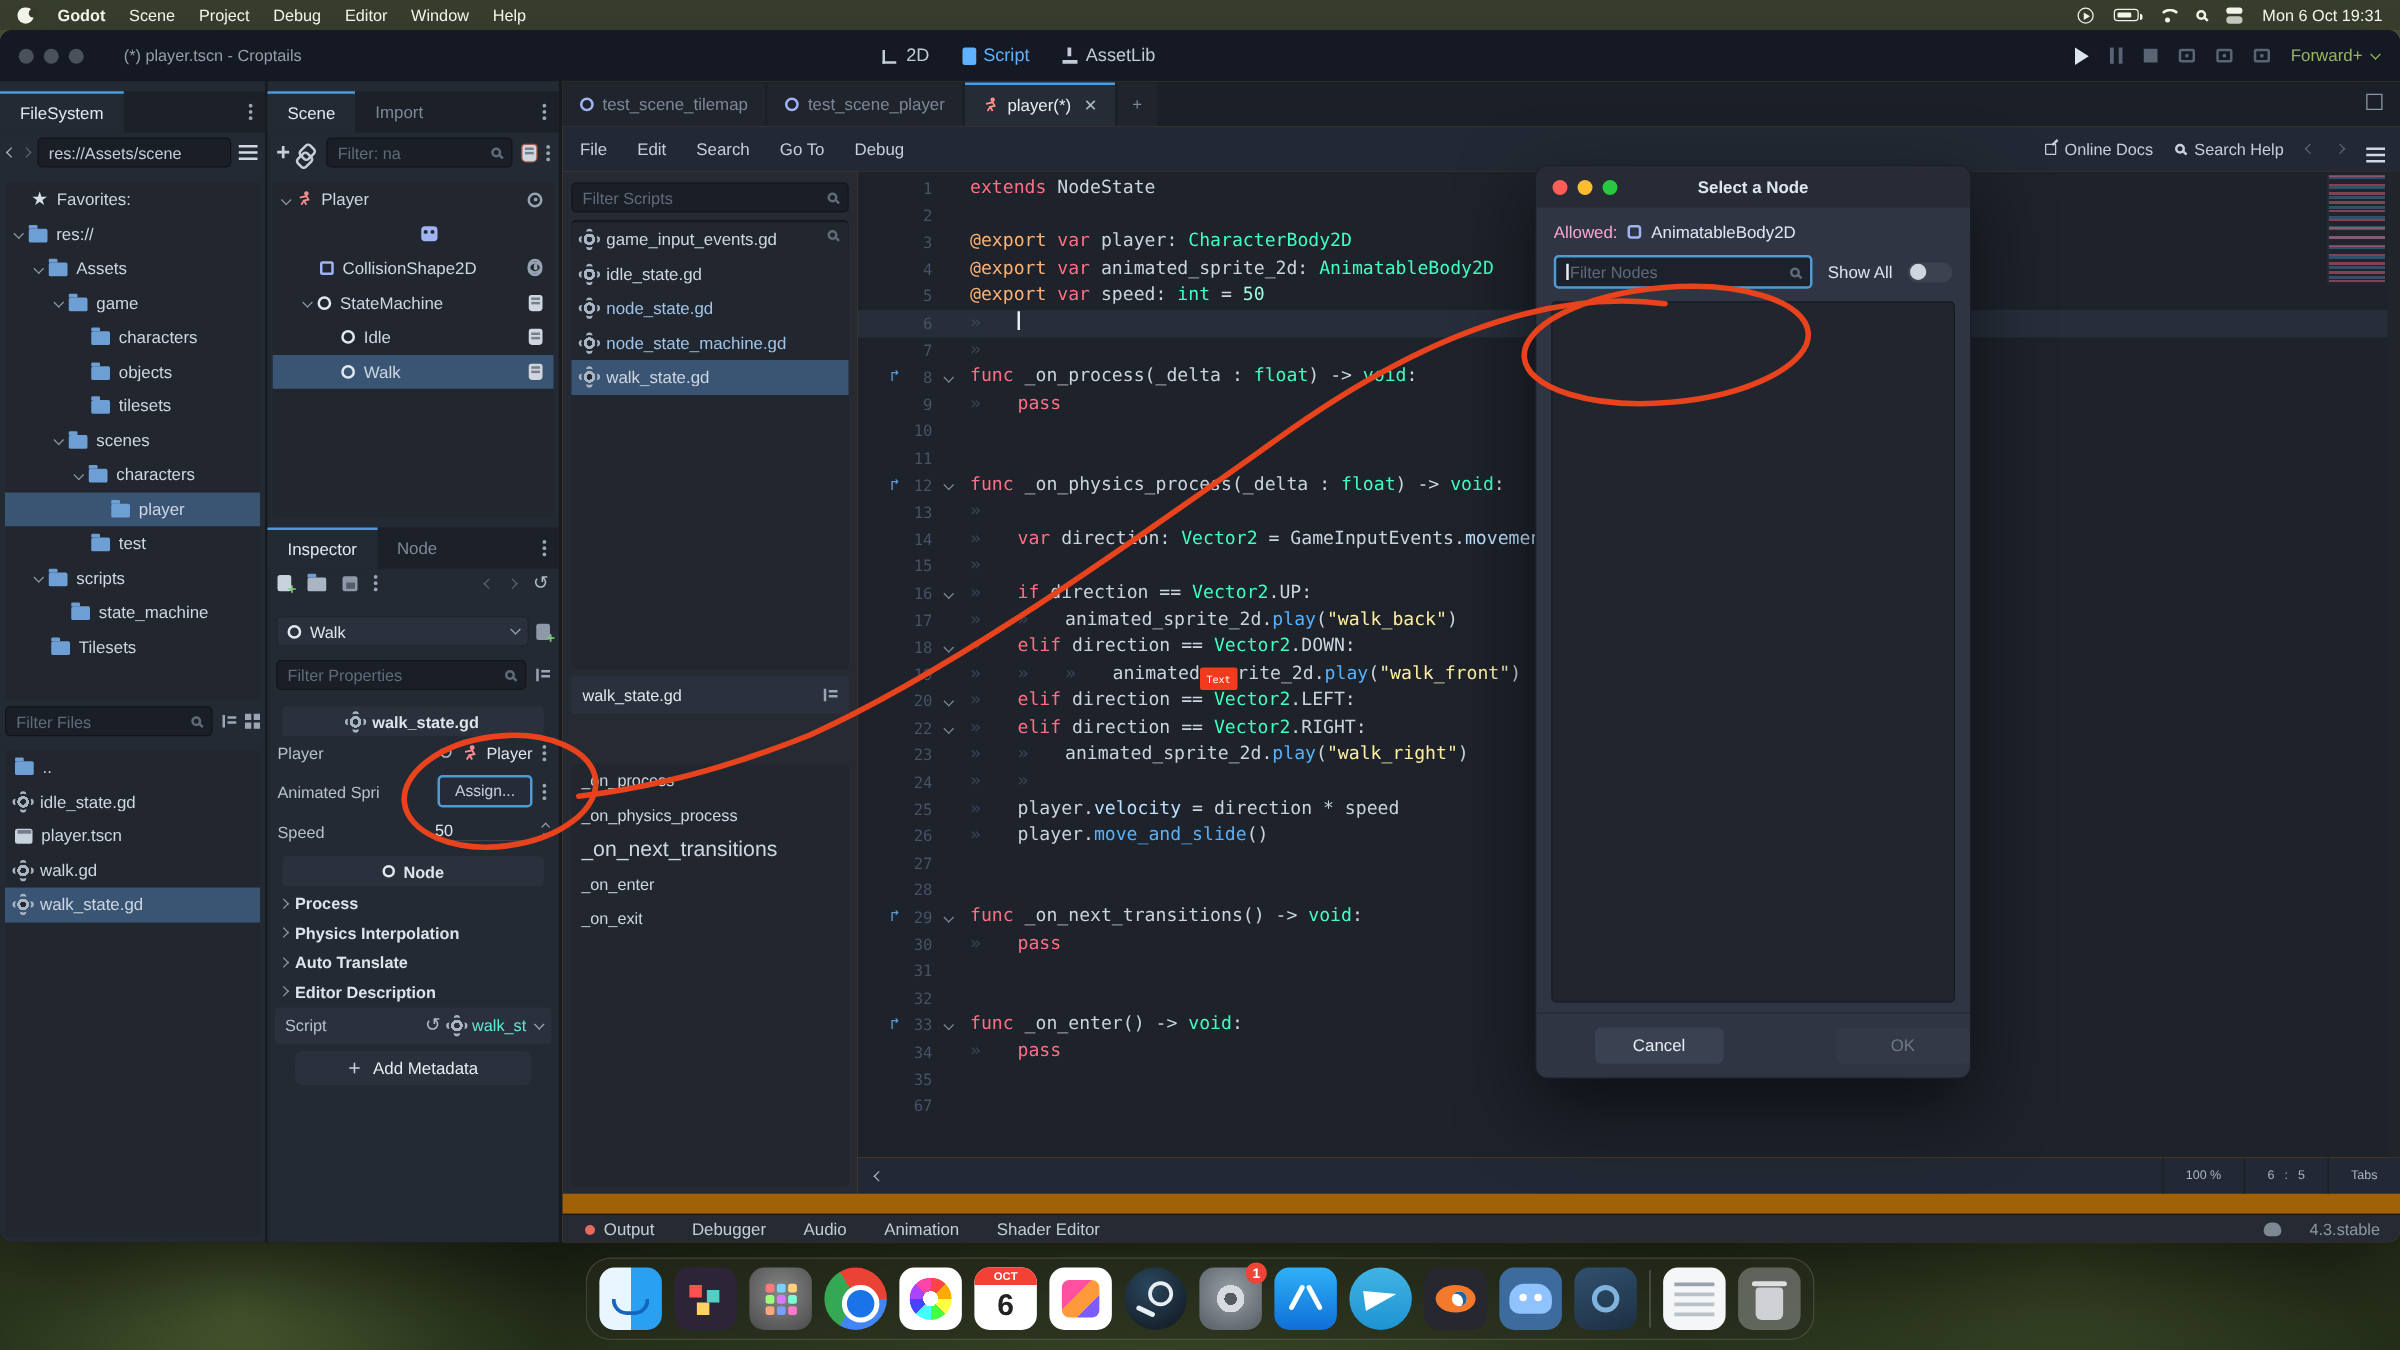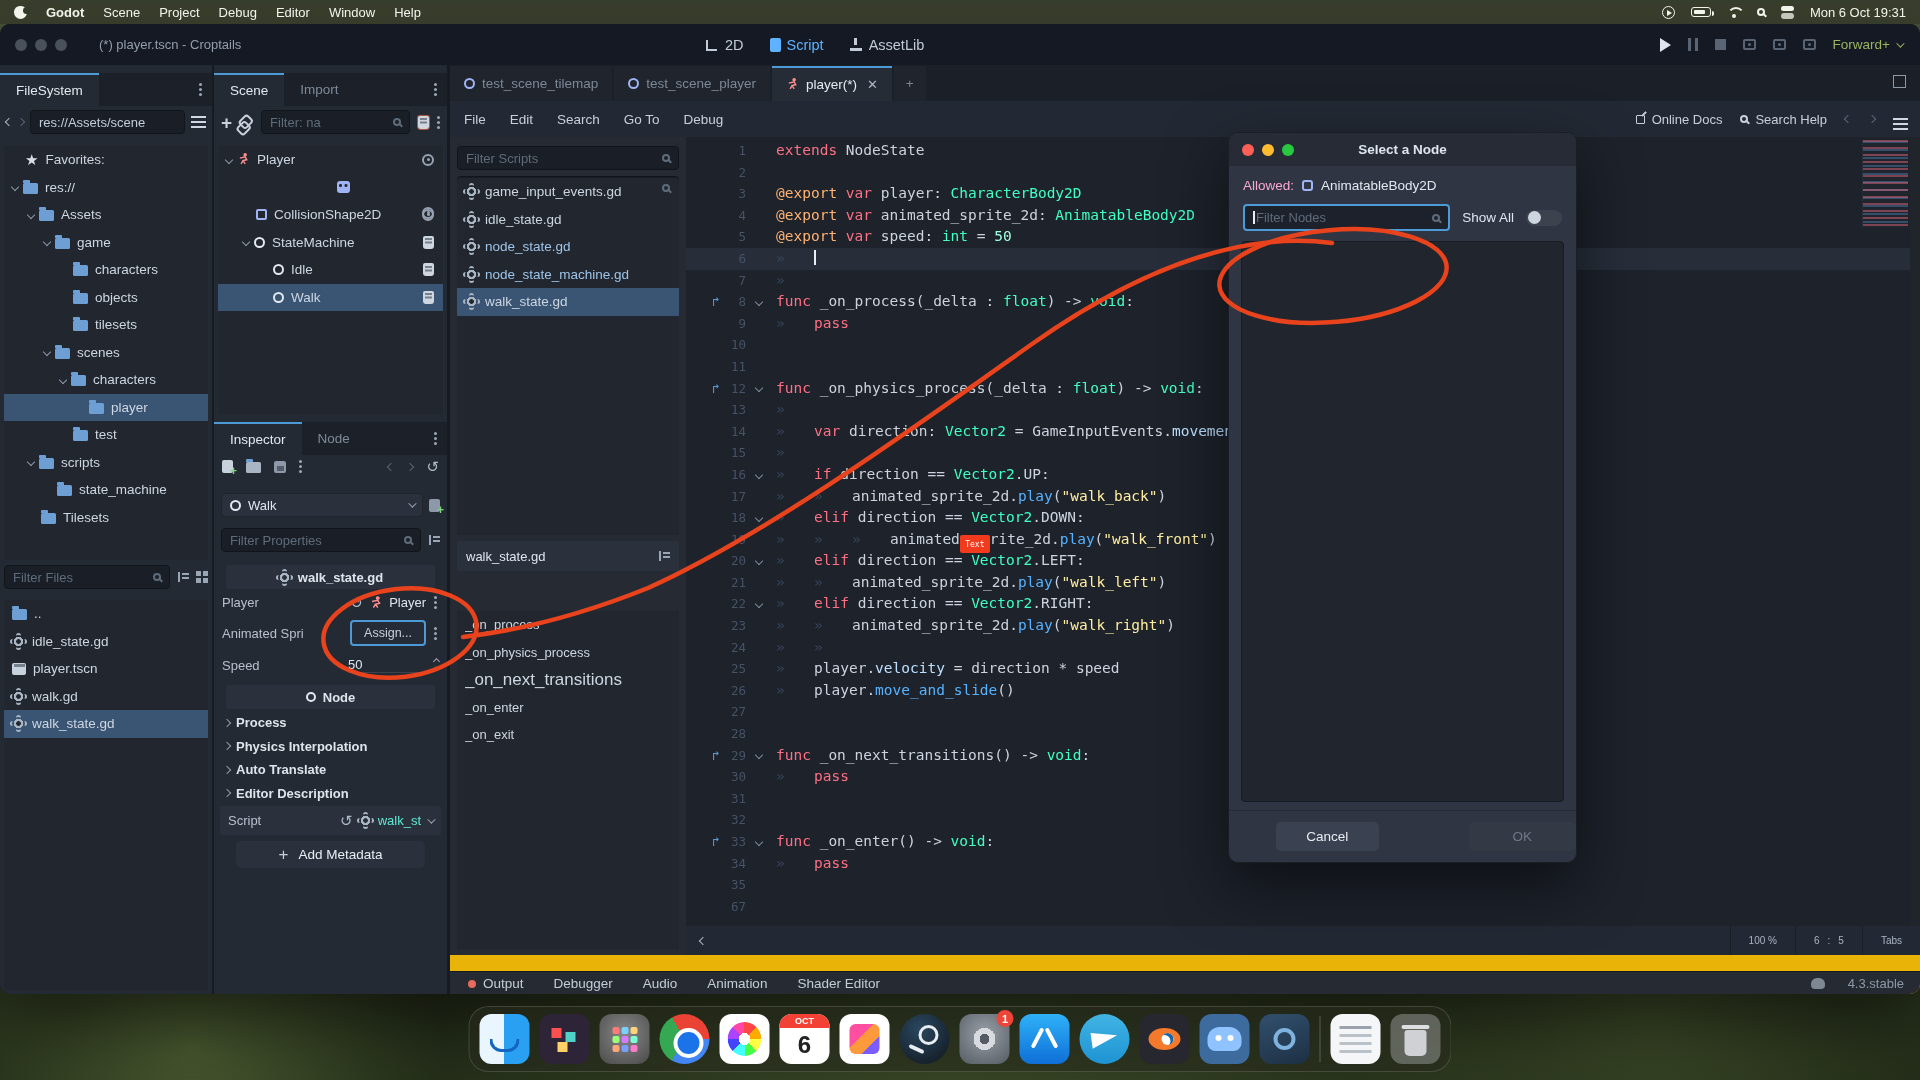--- a/index.html
+++ b/index.html
@@ -537,21 +537,21 @@
       <span class="ic-gear" style="background:radial-gradient(circle,#2b313c 0 2.2px,#a9b5c2 2.3px 4.6px,transparent 4.7px)"></span>
       <span style="color:#5eead4">walk_st</span>
       <span class="chev" style="color:#9aa6b5"></span>
     </div>
     <div class="btn" style="position:absolute;top:776px;left:22px;right:22px;height:27px;gap:10px;background:#2b313c">
       <span style="font-size:17px;color:#c6cfda">+</span>
       <span>Add Metadata</span>
     </div>
   </div>
 
-  <div style="position:absolute;left:450px;right:0;top:41px;bottom:0;background:#eab308">
+  <div style="position:absolute;left:450px;right:0;top:41px;bottom:0;background:#a16207">
     <div class="stabs" style="left:0;right:0;top:0;height:36px" id="script-tabs">
         <div class="stab">
           <span class="ic-node blue"></span>
           <span>test_scene_tilemap</span>
         </div>
         <div class="stab">
           <span class="ic-node blue"></span>
           <span>test_scene_player</span>
         </div>
         <div class="stab on">
@@ -655,21 +655,20 @@
           <div class="cl"><span class="gut"><span class="lnum">11</span></span></div>
           <div class="cl"><span class="gut"><span class="ovr">↱</span><span class="lnum">12</span><span class="fold"></span></span><span class="tk-k">func</span><span class="tk-p"> _on_physics_process(_delta : </span><span class="tk-t">float</span><span class="tk-p">) -&gt; </span><span class="tk-t">void</span><span class="tk-p">:</span></div>
           <div class="cl"><span class="gut"><span class="lnum">13</span></span><span class="tab"></span></div>
           <div class="cl"><span class="gut"><span class="lnum">14</span></span><span class="tab"></span><span class="tk-k">var</span><span class="tk-p"> direction: </span><span class="tk-t">Vector2</span><span class="tk-p"> = GameInputEvents.</span><span class="tk-m">movement</span></div>
           <div class="cl"><span class="gut"><span class="lnum">15</span></span><span class="tab"></span></div>
           <div class="cl"><span class="gut"><span class="lnum">16</span><span class="fold"></span></span><span class="tab"></span><span class="tk-k">if</span><span class="tk-p"> direction == </span><span class="tk-t">Vector2</span><span class="tk-p">.UP:</span></div>
           <div class="cl"><span class="gut"><span class="lnum">17</span></span><span class="tab"></span><span class="tab"></span><span class="tk-p">animated_sprite_2d.</span><span class="tk-f">play</span><span class="tk-p">(</span><span class="tk-s">"walk_back"</span><span class="tk-p">)</span></div>
           <div class="cl"><span class="gut"><span class="lnum">18</span><span class="fold"></span></span><span class="tab"></span><span class="tk-k">elif</span><span class="tk-p"> direction == </span><span class="tk-t">Vector2</span><span class="tk-p">.DOWN:</span></div>
           <div class="cl"><span class="gut"><span class="lnum">19</span></span><span class="tab"></span><span class="tab"></span><span class="tab"></span><span class="tk-p">animated</span><span class="tk-rb">Text</span><span class="tk-p">rite_2d.</span><span class="tk-f">play</span><span class="tk-p">(</span><span class="tk-s">"walk_front"</span><span class="tk-p">)</span></div>
           <div class="cl"><span class="gut"><span class="lnum">20</span><span class="fold"></span></span><span class="tab"></span><span class="tk-k">elif</span><span class="tk-p"> direction == </span><span class="tk-t">Vector2</span><span class="tk-p">.LEFT:</span></div>
-          <div class="cl"><span class="gut"><span class="lnum">21</span></span><span class="tab"></span><span class="tab"></span><span class="tk-p">animated_sprite_2d.</span><span class="tk-f">play</span><span class="tk-p">(</span><span class="tk-s">"walk_left"</span><span class="tk-p">)</span></div>
           <div class="cl"><span class="gut"><span class="lnum">22</span><span class="fold"></span></span><span class="tab"></span><span class="tk-k">elif</span><span class="tk-p"> direction == </span><span class="tk-t">Vector2</span><span class="tk-p">.RIGHT:</span></div>
           <div class="cl"><span class="gut"><span class="lnum">23</span></span><span class="tab"></span><span class="tab"></span><span class="tk-p">animated_sprite_2d.</span><span class="tk-f">play</span><span class="tk-p">(</span><span class="tk-s">"walk_right"</span><span class="tk-p">)</span></div>
           <div class="cl"><span class="gut"><span class="lnum">24</span></span><span class="tab"></span><span class="tab"></span></div>
           <div class="cl"><span class="gut"><span class="lnum">25</span></span><span class="tab"></span><span class="tk-p">player.</span><span class="tk-m">velocity</span><span class="tk-p"> = direction * speed</span></div>
           <div class="cl"><span class="gut"><span class="lnum">26</span></span><span class="tab"></span><span class="tk-p">player.</span><span class="tk-f">move_and_slide</span><span class="tk-p">()</span></div>
           <div class="cl"><span class="gut"><span class="lnum">27</span></span></div>
           <div class="cl"><span class="gut"><span class="lnum">28</span></span></div>
           <div class="cl"><span class="gut"><span class="ovr">↱</span><span class="lnum">29</span><span class="fold"></span></span><span class="tk-k">func</span><span class="tk-p"> _on_next_transitions() -&gt; </span><span class="tk-t">void</span><span class="tk-p">:</span></div>
           <div class="cl"><span class="gut"><span class="lnum">30</span></span><span class="tab"></span><span class="tk-k">pass</span></div>
           <div class="cl"><span class="gut"><span class="lnum">31</span></span></div>

